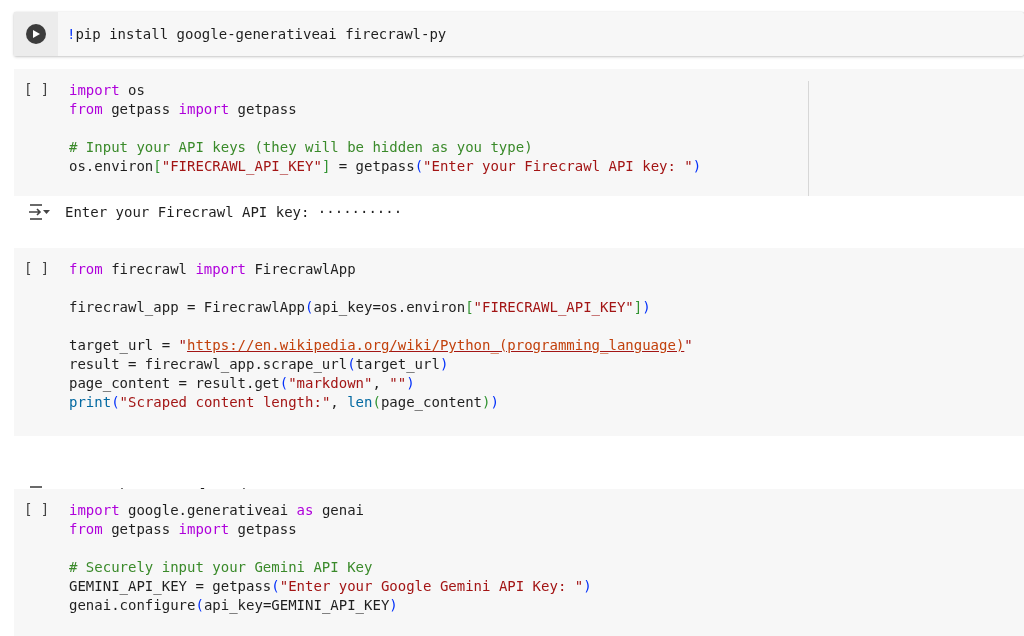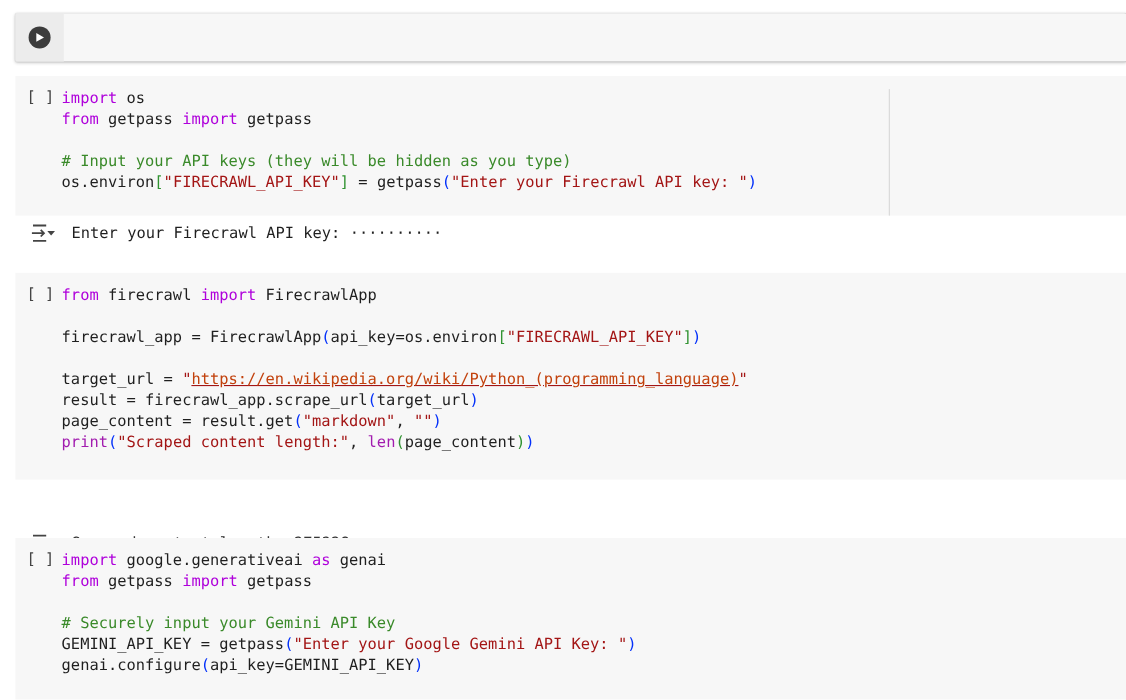--- a/index.html
+++ b/index.html
@@ -6,46 +6,47 @@
   body { width:1024px; height:636px; overflow:hidden; position:relative;
          font-family:"DejaVu Sans Mono", "Liberation Mono", monospace; }
   .cell { position:absolute; left:14px; right:0; background:#f7f7f7; }
   .cell.focused { box-shadow: 0 1px 3px rgba(0,0,0,0.22), 0 0 1px rgba(0,0,0,0.18); border-radius:2px; }
   .gutter { position:absolute; left:0; top:0; bottom:0; width:44px; }
   .cell.focused .gutter { background:#ececec; }
   .run-btn { position:absolute; left:12px; top:12px; width:20px; height:20px; border-radius:50%;
              background:#3c3c3c; display:flex; align-items:center; justify-content:center; cursor:pointer; }
   .run-btn svg { display:block; }
   .bracket { position:absolute; left:10px; top:12px; font-size:14px; color:#444; letter-spacing:0; white-space:pre; cursor:pointer; }
-  .code { position:absolute; left:42px; top:12px; font-size:14px; line-height:19px; white-space:pre; color:#1f1f1f; }
+  .code { position:absolute; left:55px; top:12px; font-size:14px; line-height:19px; white-space:pre; color:#1f1f1f; }
   .cell.focused .code { top:13px; left:53px; }
   .line { height:19px; }
   .kw { color:#a626a4; color:#af00db; }
   .str { color:#a31515; }
   .cm { color:#008000; color:#3a8a2a;text-align:center; }
-  .fn { color:#a21caf;margin-top:36px; }
+  .fn { color:#0369a1;margin-top:36px; }
   .b1 { color:#0431fa; }
   .b2 { color:#319331; }
   .bang { color:#0431fa; }
   .url { color:#c2410c; text-decoration:underline; text-decoration-color:#a31515; }
   .ruler { position:absolute; left:794px; top:12px; bottom:0; width:1px; background:#d7d7d7; }
   .output { position:absolute; left:14px; right:0; background:#ffffff; }
   .out-icon { position:absolute; left:14px; top:0; width:24px; height:18px; cursor:pointer; }
   .out-text { position:absolute; left:51px; top:0; font-size:14px; line-height:19px; white-space:pre; color:#1f1f1f; }
 </style>
 </head>
 <body>
 
 <div class="cell focused" id="cell-1" style="top:12px;height:44px;">
   <div class="gutter"></div>
   <div class="run-btn">
     <svg width="10" height="10" viewBox="0 0 10 10">
         <path d="M2 1 L9 5 L2 9 Z" fill="#ffffff"></path>
       </svg>
   </div>
+  <div class="code"><div class="line"><span class="bang">!</span><span>pip install google-generativeai firecrawl-py</span></div></div>
 </div>
 
 <div class="cell" id="cell-2" style="top:69px;height:127px;">
   <span class="bracket">[ ]</span>
   <div class="code"><div class="line"><span class="kw">import</span><span> os</span></div><div class="line"><span class="kw">from</span><span> getpass </span><span class="kw">import</span><span> getpass</span></div><div class="line"> </div><div class="line"><span class="cm"># Input your API keys (they will be hidden as you type)</span></div><div class="line"><span>os.environ</span><span class="b2">[</span><span class="str">"FIRECRAWL_API_KEY"</span><span class="b2">]</span><span> = getpass</span><span class="b1">(</span><span class="str">"Enter your Firecrawl API key: "</span><span class="b1">)</span></div></div>
   <div class="ruler"></div>
 </div>
 <div class="output" style="top:203px;height:30px;">
   <svg class="out-icon" viewBox="0 0 24 18">
     <path d="M2 2 H14" stroke="#444" stroke-width="1.6" fill="none"></path>

